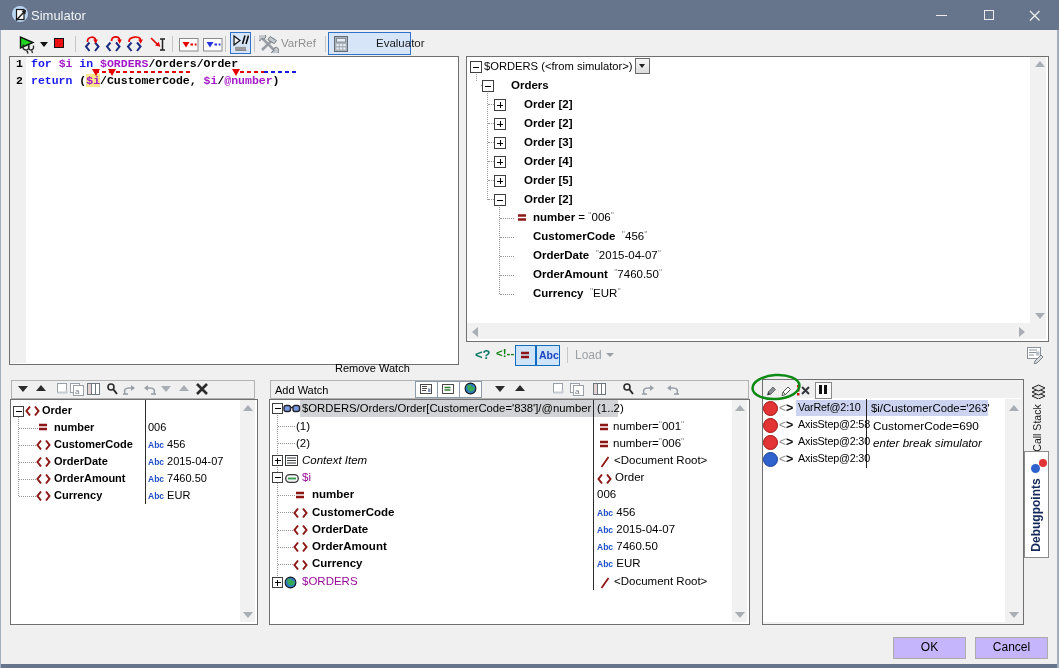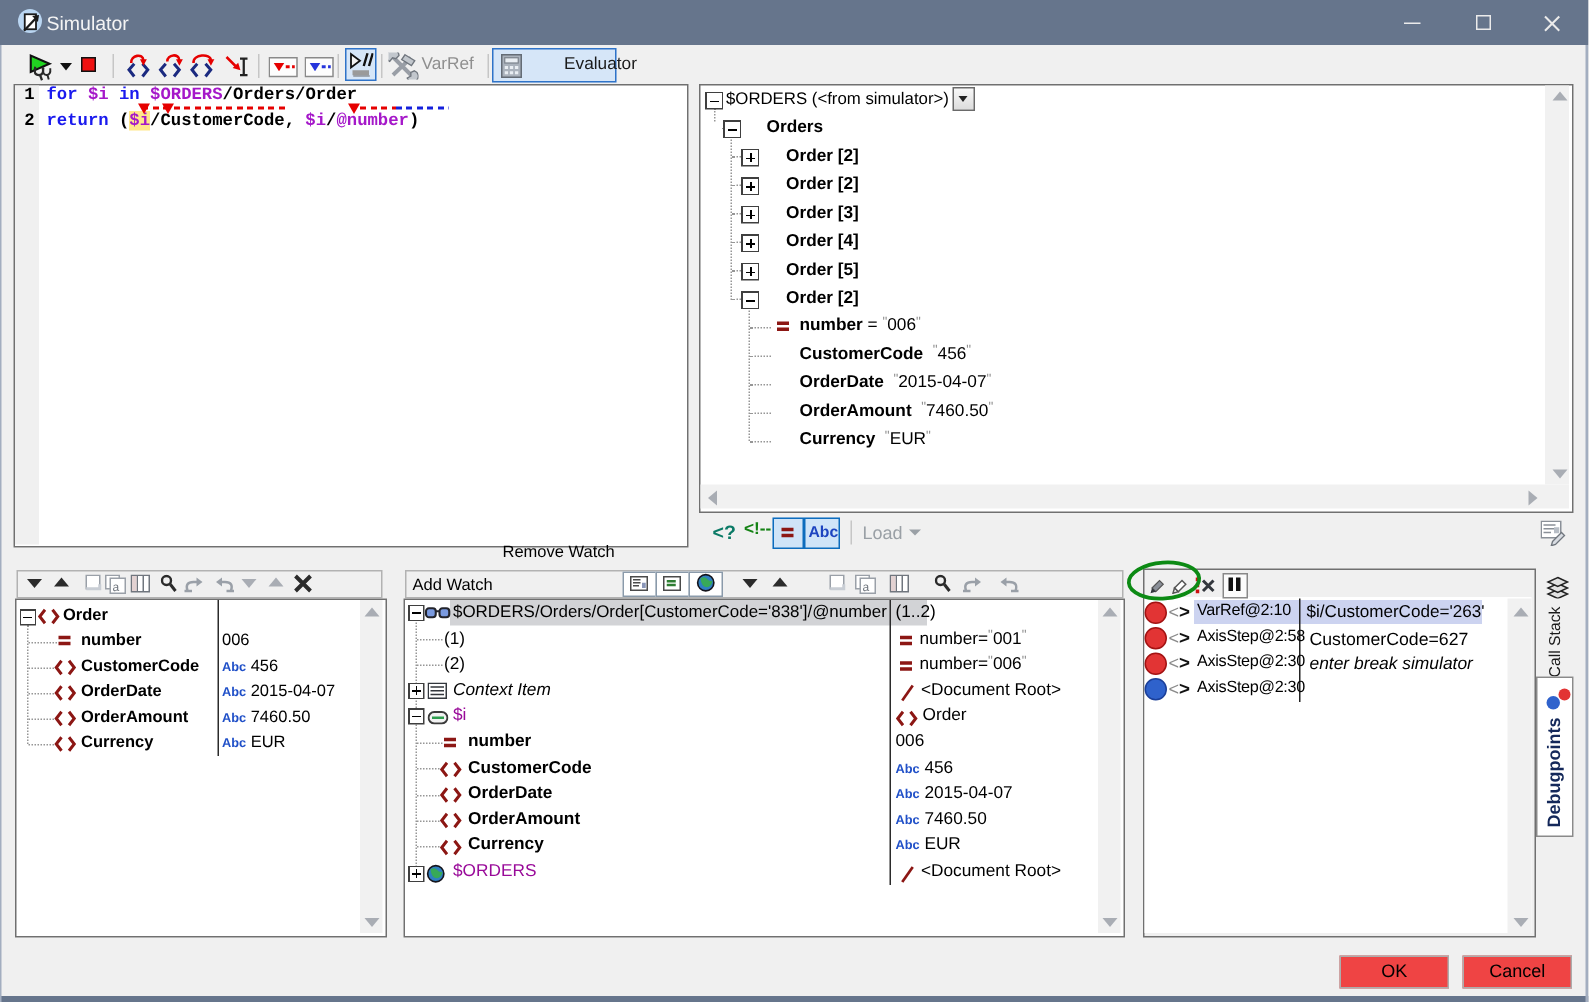--- a/index.html
+++ b/index.html
@@ -22,21 +22,21 @@
 .doth{position:absolute;border-top:1px dotted #969696}
 .row{position:absolute;white-space:nowrap;font-size:11.5px}
 .vscroll{position:absolute;background:#f1f1f1}
 .red-dash{position:absolute;height:2px;background:repeating-linear-gradient(90deg,#e60000 0 4px,rgba(0,0,0,0) 4px 7px)}
 .blue-dash{position:absolute;height:2px;background:repeating-linear-gradient(90deg,#1420dc 0 4px,rgba(0,0,0,0) 4px 7px)}
 .rtri{position:absolute;width:0;height:0;border-left:4px solid transparent;border-right:4px solid transparent;border-top:7px solid #e60000}
 .circle-r{position:absolute;width:13px;height:13px;border-radius:50%;background:#e23434;border:1px solid #a31212}
 .circle-b{position:absolute;width:13px;height:13px;border-radius:50%;background:#2f62cc;border:1px solid #1b3f99}
 .kw{color:#1a1aee}
 .vr{color:#a518c9}
-.btn{position:absolute;width:71px;height:20px;background:#ef4444;border:1px solid #acacac;text-align:center;line-height:19px;font-size:12px}
+.btn{position:absolute;width:71px;height:20px;background:#c4b5fd;border:1px solid #acacac;text-align:center;line-height:19px;font-size:12px}
 </style></head>
 <body>
 
 <div class="abs" style="left:0;top:0;width:1059px;height:30px;background:#66758c"></div>
 <div class="abs" style="left:12px;top:6px;width:16px;height:16px;border-radius:50%;background:#bad6f2"></div>
 <svg class="abs" style="left:13px;top:6px" width="16" height="17">
  <rect x="3.5" y="3.5" width="7.5" height="10" fill="#fff" stroke="#1a1a1a" stroke-width="1.2"></rect>
  <path d="M3 14.5 L12 5" stroke="#1a1a1a" stroke-width="1.5" fill="none"></path>
  <path d="M13 4 l-4.6 0.7 l3.9 3.9 Z" fill="#1a1a1a"></path>
 </svg>
@@ -496,21 +496,21 @@
 <div class="circle-b" style="left:763px;top:452px"></div>
 <div class="abs" style="left:779px;top:401px;font-size:12px;color:#8a8a8a">&lt;<b style="color:#111;font-size:12.5px">&gt;</b></div>
 <div class="abs" style="left:779px;top:418px;font-size:12px;color:#8a8a8a">&lt;<b style="color:#111;font-size:12.5px">&gt;</b></div>
 <div class="abs" style="left:779px;top:435px;font-size:12px;color:#8a8a8a">&lt;<b style="color:#111;font-size:12.5px">&gt;</b></div>
 <div class="abs" style="left:779px;top:452px;font-size:12px;color:#8a8a8a">&lt;<b style="color:#111;font-size:12.5px">&gt;</b></div>
 <div class="row" style="left:798px;top:401px;font-size:10.8px;letter-spacing:-0.2px">VarRef@2:10</div>
 <div class="row" style="left:798px;top:418px;font-size:10.8px;letter-spacing:-0.2px">AxisStep@2:58</div>
 <div class="row" style="left:798px;top:435px;font-size:10.8px;letter-spacing:-0.2px">AxisStep@2:30</div>
 <div class="row" style="left:798px;top:452px;font-size:10.8px;letter-spacing:-0.2px">AxisStep@2:30</div>
 <div class="row" style="left:871px;top:401.5px;font-size:11.4px">$i/CustomerCode='263'</div>
-<div class="row" style="left:873px;top:418.5px;font-size:11.8px">CustomerCode=627</div>
+<div class="row" style="left:873px;top:418.5px;font-size:11.8px">CustomerCode=690</div>
 <div class="row i" style="left:873px;top:435.5px;font-size:11.6px">enter break simulator</div>
 
 <svg class="abs" style="left:750px;top:373px" width="54" height="30">
     <ellipse cx="26" cy="14" rx="23.5" ry="12" fill="none" stroke="#0c8a14" stroke-width="2.5" transform="rotate(-4 26 14)"></ellipse>
   </svg>
 
 <svg class="abs" style="left:1030px;top:384px" width="17" height="15">
  <path d="M8.5 9 L15 12 L8.5 15 L2 12 Z" fill="#e2e2e2" stroke="#222" stroke-width="1"></path>
  <path d="M8.5 5 L15 8 L8.5 11 L2 8 Z" fill="#e2e2e2" stroke="#222" stroke-width="1"></path>
  <path d="M8.5 1 L15 4 L8.5 7 L2 4 Z" fill="#e2e2e2" stroke="#222" stroke-width="1"></path>

